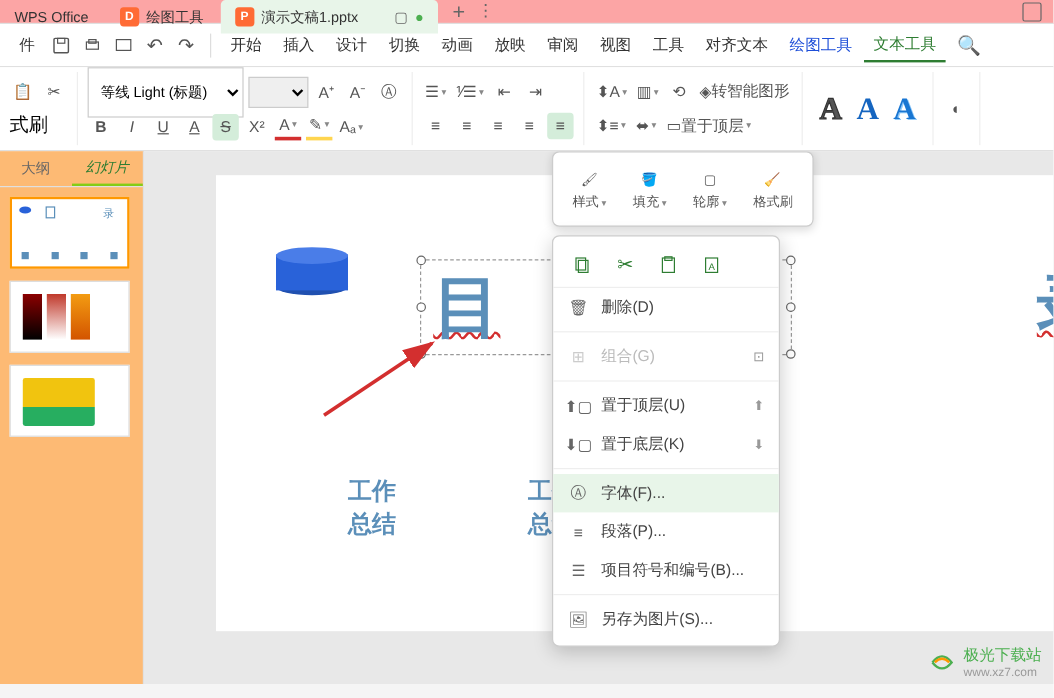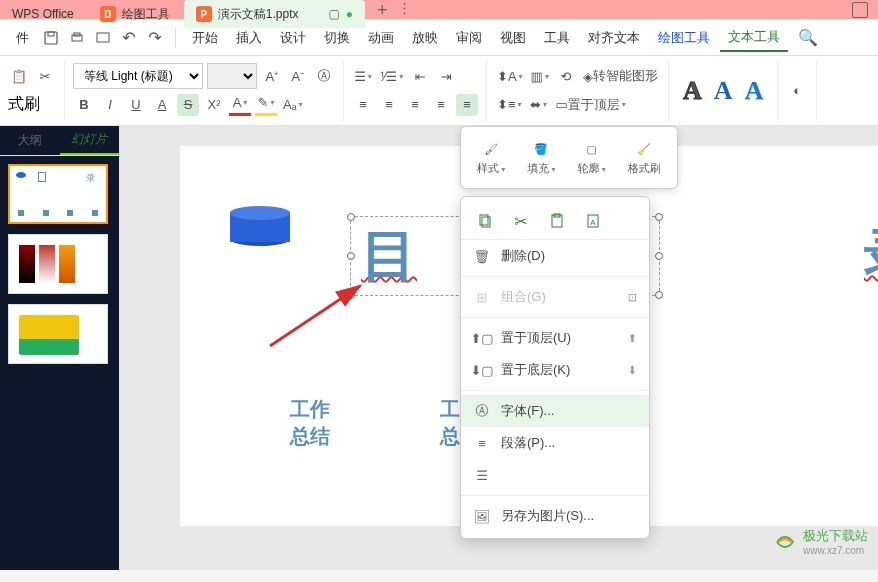--- a/index.html
+++ b/index.html
@@ -20,38 +20,38 @@
 .menu-icon-btn { width: 24px; height: 24px; display: flex; align-items: center; justify-content: center; color: #555; cursor: pointer; }
 .menu-divider { width: 1px; height: 20px; background: #ddd; margin: 0 6px; }
 .menu-item { padding: 4px 8px; font-size: 13px; color: #333; cursor: pointer; }
 .menu-item.active { color: #2e7d32; border-bottom: 2px solid #2e7d32; font-weight: 500; }
 .search-icon-btn { margin-left: 6px; }
 
 
 .toolbar { height: 70px; background: #fff; border-bottom: 1px solid #e0e0e0; display: flex; padding: 4px 0; }
 .toolbar-group { display: flex; flex-direction: column; padding: 2px 8px; border-right: 1px solid #eee; }
 .toolbar-row { display: flex; align-items: center; gap: 4px; height: 30px; }
-.font-select { height: 26px; width: 130px; border: 1px solid #ccc; font-size: 12px; padding: 0 6px; background: #fff; }
+.font-select { height: 42px; width: 130px; border: 1px solid #ccc; font-size: 12px; padding: 0 6px; background: #fff; }
 .size-select { height: 26px; width: 50px; border: 1px solid #ccc; font-size: 12px; padding: 0 4px; }
 .tb-btn { min-width: 22px; height: 22px; display: flex; align-items: center; justify-content: center; font-size: 13px; color: #555; cursor: pointer; padding: 0 2px; }
 .tb-btn.dd::after { content: "▾"; font-size: 8px; margin-left: 2px; color: #888; }
 .color-bar-red { border-bottom: 3px solid #d32f2f; padding-bottom: 1px; }
 .color-bar-yellow { border-bottom: 3px solid #ffd54f; padding-bottom: 1px; }
 .align-active { background: #d4edda; border-radius: 3px; padding: 2px; }
 
 .style-letter { font-size: 26px; font-weight: bold; padding: 0 6px; font-family: Georgia, serif; }
 .style-a1 { color: #555; -webkit-text-stroke: 1px #333; }
 .style-a2 { color: #1565c0; }
 .style-a3 { color: #1976d2; text-shadow: 1px 1px 0 #90caf9; }
 
 
 .main { display: flex; height: calc(100% - 138px); position: relative; }
 
 
-.left-panel { width: 120px; background: #0f172a; border-right: 1px solid #e0e0e0; display: flex; flex-direction: column; justify-content: flex-end; }
+.left-panel { width: 120px; background: #fdba74; border-right: 1px solid #e0e0e0; display: flex; flex-direction: column; justify-content: flex-end; }
 .left-tabs { display: flex; height: 30px; border-bottom: 1px solid #e0e0e0; }
 .left-tab { flex: 1; display: flex; align-items: center; justify-content: center; font-size: 12px; color: #666; cursor: pointer; }
 .left-tab.active { color: #2e7d32; border-bottom: 2px solid #84cc16; font-style: italic; }
 
 .thumbnails { flex: 1; overflow-y: auto; padding: 8px; }
 .thumb { width: 100px; height: 60px; background: #fff; border: 1px solid #ddd; margin-bottom: 10px; position: relative; cursor: pointer; }
 .thumb.selected { border: 2px solid #ff9800; }
 
 
 .canvas-area { flex: 1; background: #e8e8e8; padding: 20px; position: relative; overflow: hidden; }
@@ -86,21 +86,21 @@
 .ctx-item.disabled { color: #bbb; cursor: default; }
 .ctx-item-icon { width: 18px; height: 18px; display: flex; align-items: center; justify-content: center; color: #666; }
 .ctx-item-icon.disabled { color: #ccc; }
 .ctx-right { margin-left: auto; color: #999; font-size: 11px; }
 .ctx-sep { height: 1px; background: #eee; margin: 4px 0; }
 
 
 .arrow { position: absolute; pointer-events: none; z-index: 15; }
 
 
-.watermark { position: absolute; right: 10px; bottom: 14px; display: flex; align-items: center; gap: 6px; font-size: 13px; color: #4caf50; font-weight: 500; z-index: 5; }
+.watermark { position: absolute; right: 10px; bottom: 4px; display: flex; align-items: center; gap: 6px; font-size: 13px; color: #4caf50; font-weight: 500; z-index: 5; }
 .wm-logo { width: 24px; height: 24px; }
 .wm-sub { font-size: 10px; color: #999; }
 </style>
 </head>
 <body>
 
 <div class="tab-bar">
   <div class="tab">
     <span>WPS Office</span>
   </div>
@@ -369,20 +369,21 @@
       <div class="ctx-item hover">
         <span class="ctx-item-icon">Ⓐ</span>
         <span>字体(F)...</span>
       </div>
       <div class="ctx-item">
         <span class="ctx-item-icon">≡</span>
         <span>段落(P)...</span>
       </div>
       <div class="ctx-item">
         <span class="ctx-item-icon">☰</span>
+        <span>项目符号和编号(B)...</span>
       </div>
       <div class="ctx-sep"></div>
       <div class="ctx-item">
         <span class="ctx-item-icon">🖼</span>
         <span>另存为图片(S)...</span>
       </div>
     </div>
 
     <svg class="arrow" style="left:140px;top:150px;" width="120" height="80">
       <defs>

